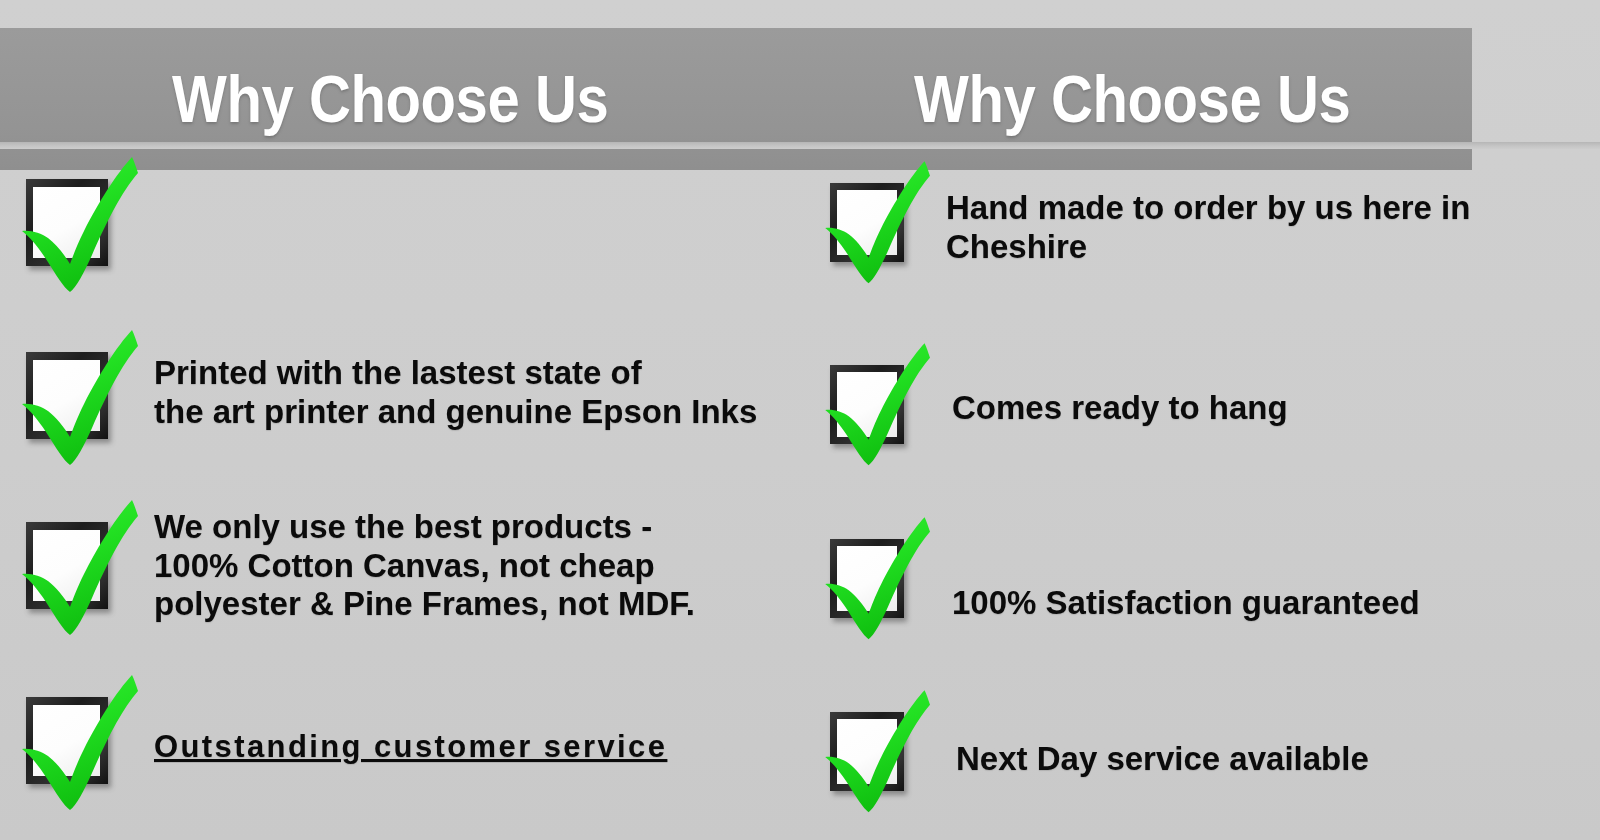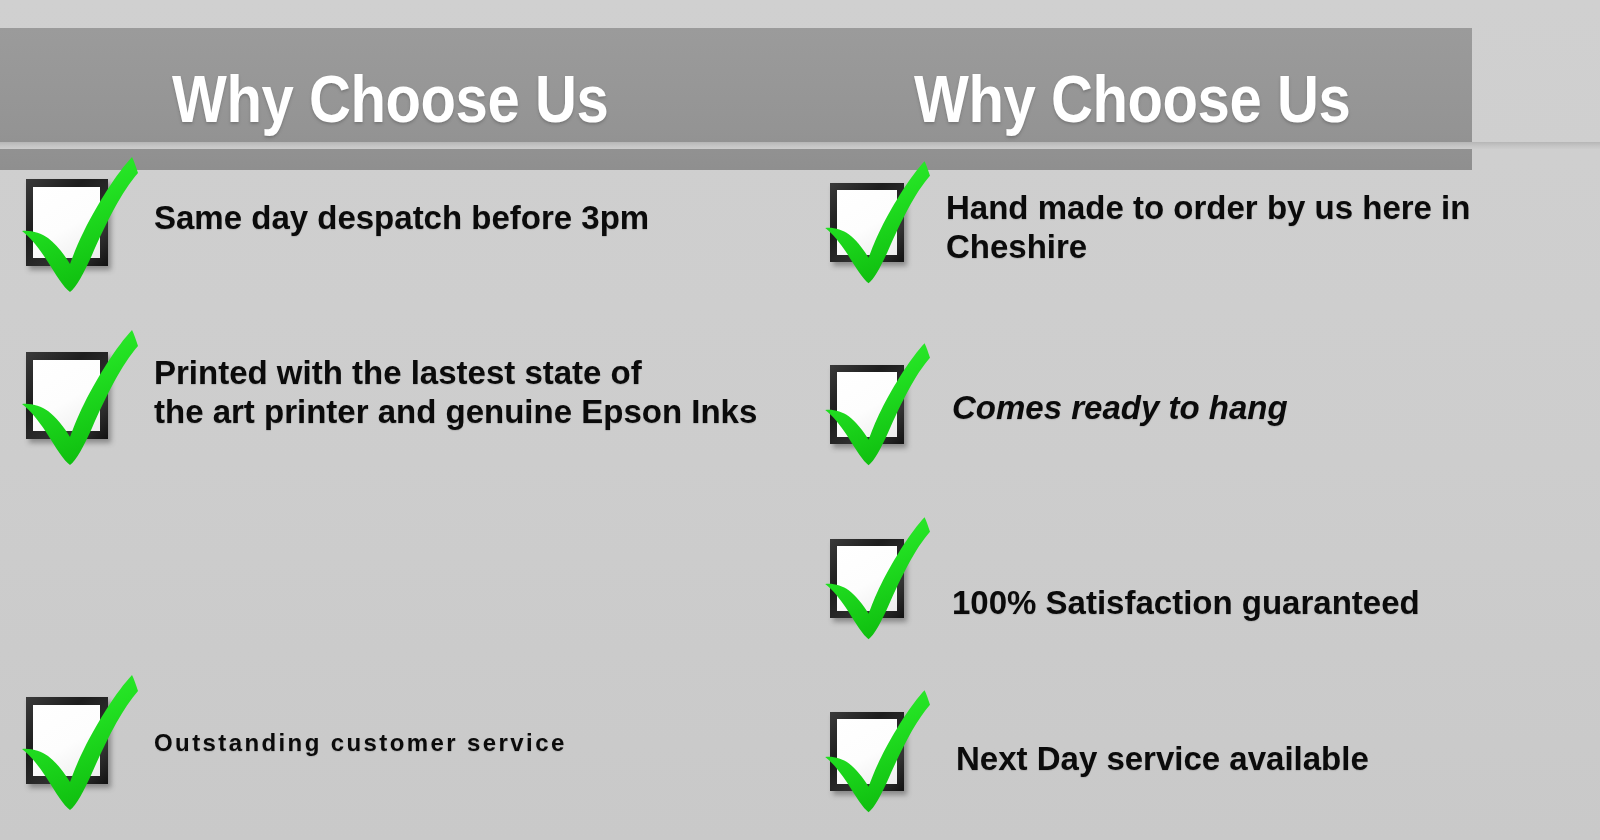--- a/index.html
+++ b/index.html
@@ -122,21 +122,22 @@
     color: #0b0b0b;
     font-family: "Liberation Sans Narrow", "Liberation Sans", sans-serif;
     font-weight: bold;
     font-size: 33px;
     line-height: 1.17;
     white-space: pre-line;
     text-shadow: 0 1px 1px rgba(120,120,120,0.30);
   }
   .feature-text.spaced {
     letter-spacing: 2.4px;
-    font-size: 24px;
+    font-size: 31px;
+    text-decoration: underline;
   }
 </style>
 </head>
 <body>
 
 <div class="banner">
 
   <div class="header-band">
     <div class="header-cell left">
       <div class="header-title">Why Choose Us</div>
@@ -162,38 +163,52 @@
                 <stop offset="100%" stop-color="#10c010"></stop>
               </linearGradient>
             </defs>
             <path d="M118 6 C103 22 84 52 70 80 C63 94 59 105 56 113
                      C50 103 42 93 34 87 C27 82 17 79 8 80
                      C16 86 24 96 32 108 C42 124 50 137 56 141
                      C62 137 70 122 78 104 C92 72 108 40 124 22
                      C122 16 120 10 118 6 Z" fill="url(#g1)"></path>
           </svg>
         </div>
-        <div class="feature-text" style="margin-left:16px; margin-top:48px;">Same day despatch before 3pm</div>
       </div>
 
       <div class="feature" style="left:14px; top:175px; width:780px;">
         <div class="check" style="width:124px; height:140px;">
           <div class="frame"></div>
           <svg viewBox="0 0 124 140">
             <path d="M118 6 C103 22 84 52 70 80 C63 94 59 105 56 113
                      C50 103 42 93 34 87 C27 82 17 79 8 80
                      C16 86 24 96 32 108 C42 124 50 137 56 141
                      C62 137 70 122 78 104 C92 72 108 40 124 22
                      C122 16 120 10 118 6 Z" fill="url(#g1)"></path>
           </svg>
         </div>
         <div class="feature-text" style="margin-left:16px; margin-top:30px;">Printed with the lastest state of
 the art printer and genuine Epson Inks</div>
       </div>
 
+      <div class="feature" style="left:14px; top:345px; width:780px;">
+        <div class="check" style="width:124px; height:140px;">
+          <div class="frame"></div>
+          <svg viewBox="0 0 124 140">
+            <path d="M118 6 C103 22 84 52 70 80 C63 94 59 105 56 113
+                     C50 103 42 93 34 87 C27 82 17 79 8 80
+                     C16 86 24 96 32 108 C42 124 50 137 56 141
+                     C62 137 70 122 78 104 C92 72 108 40 124 22
+                     C122 16 120 10 118 6 Z" fill="url(#g1)"></path>
+          </svg>
+        </div>
+        <div class="feature-text" style="margin-left:16px; margin-top:14px;">We only use the best products -
+100% Cotton Canvas, not cheap
+polyester &amp; Pine Frames, not MDF.</div>
+      </div>
 
       <div class="feature" style="left:14px; top:520px; width:780px;">
         <div class="check" style="width:124px; height:140px;">
           <div class="frame"></div>
           <svg viewBox="0 0 124 140">
             <path d="M118 6 C103 22 84 52 70 80 C63 94 59 105 56 113
                      C50 103 42 93 34 87 C27 82 17 79 8 80
                      C16 86 24 96 32 108 C42 124 50 137 56 141
                      C62 137 70 122 78 104 C92 72 108 40 124 22
                      C122 16 120 10 118 6 Z" fill="url(#g1)"></path>
@@ -225,21 +240,21 @@
         <div class="check" style="width:112px; height:128px;">
           <div class="frame"></div>
           <svg viewBox="0 0 124 140">
             <path d="M118 6 C103 22 84 52 70 80 C63 94 59 105 56 113
                      C50 103 42 93 34 87 C27 82 17 79 8 80
                      C16 86 24 96 32 108 C42 124 50 137 56 141
                      C62 137 70 122 78 104 C92 72 108 40 124 22
                      C122 16 120 10 118 6 Z" fill="url(#g1)"></path>
           </svg>
         </div>
-        <div class="feature-text" style="margin-left:22px; margin-top:52px;font-style:italic;">Comes ready to hang</div>
+        <div class="feature-text" style="margin-left:22px; margin-top:52px;">Comes ready to hang</div>
       </div>
 
       <div class="feature" style="left:18px; top:362px; width:780px;align-items:center;">
         <div class="check" style="width:112px; height:128px;">
           <div class="frame"></div>
           <svg viewBox="0 0 124 140">
             <path d="M118 6 C103 22 84 52 70 80 C63 94 59 105 56 113
                      C50 103 42 93 34 87 C27 82 17 79 8 80
                      C16 86 24 96 32 108 C42 124 50 137 56 141
                      C62 137 70 122 78 104 C92 72 108 40 124 22

